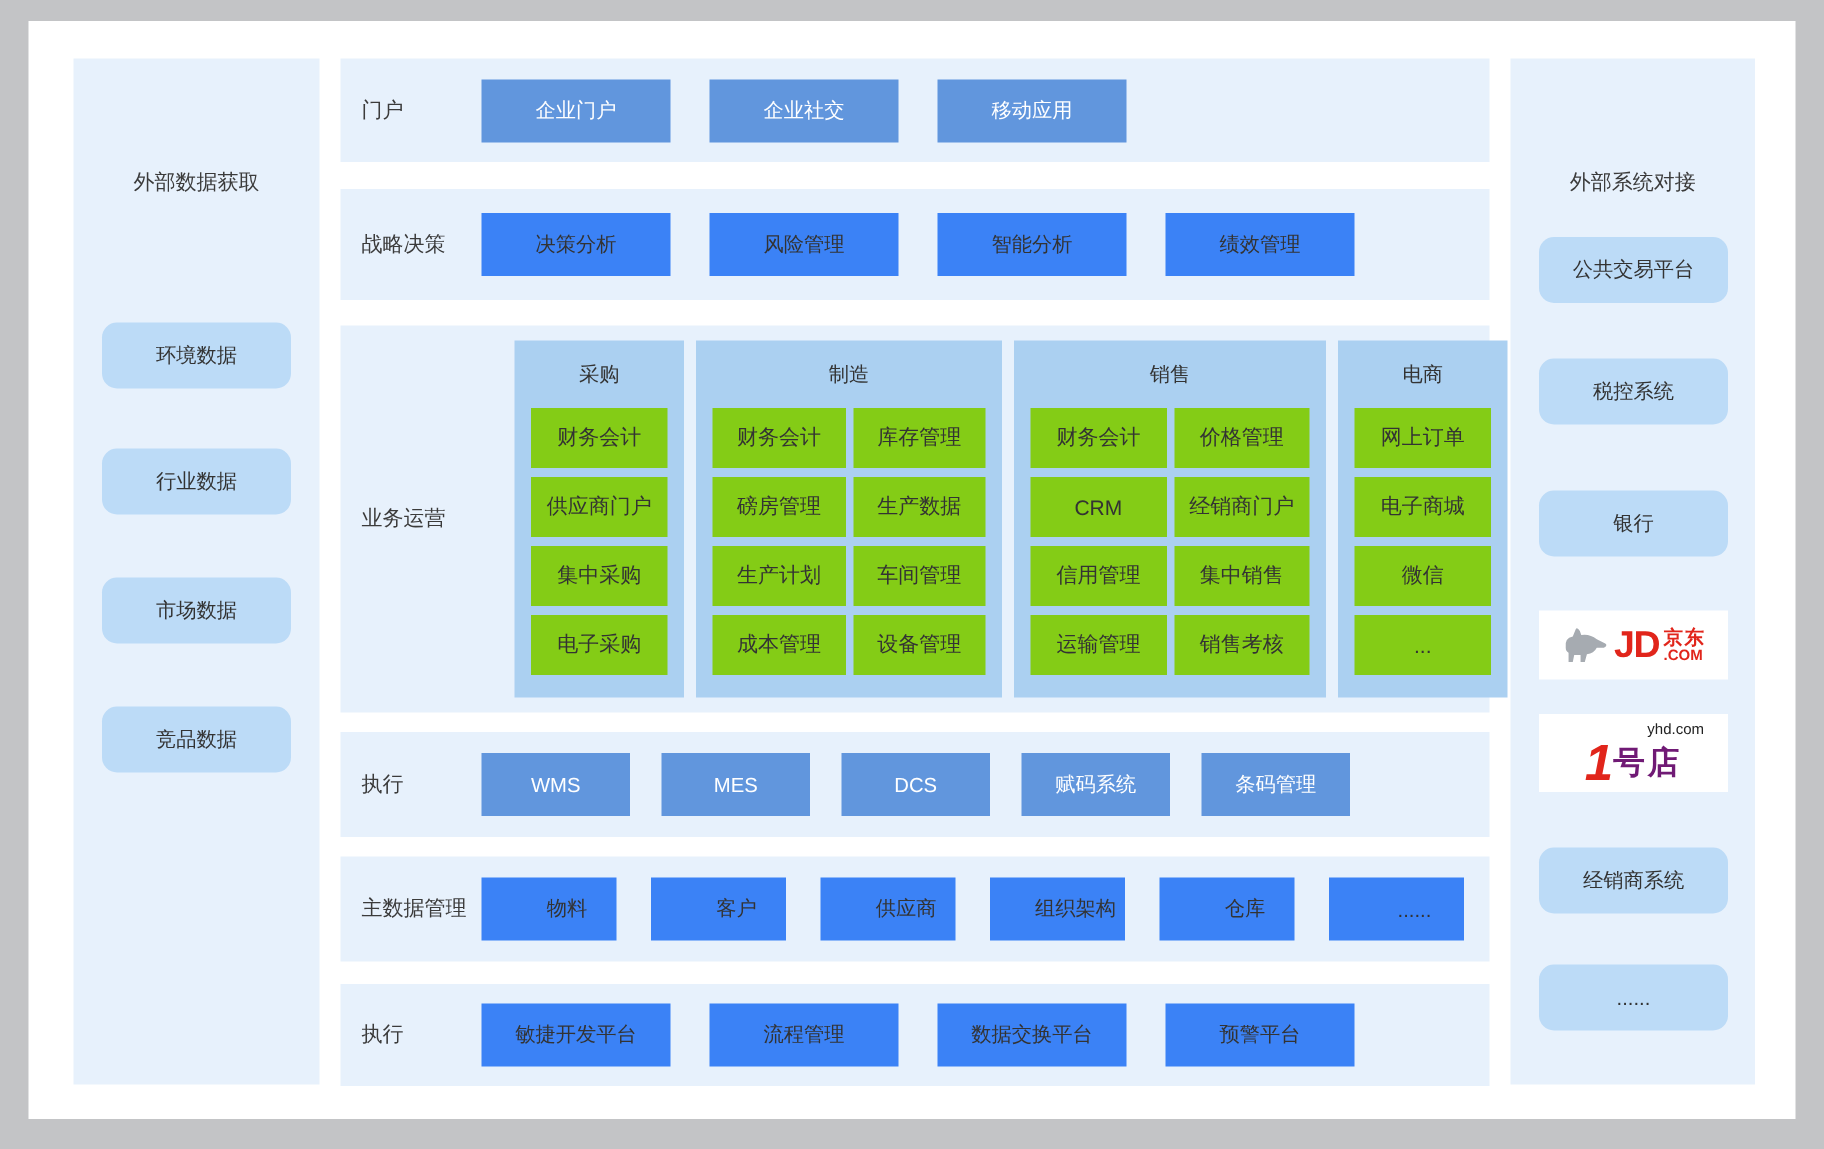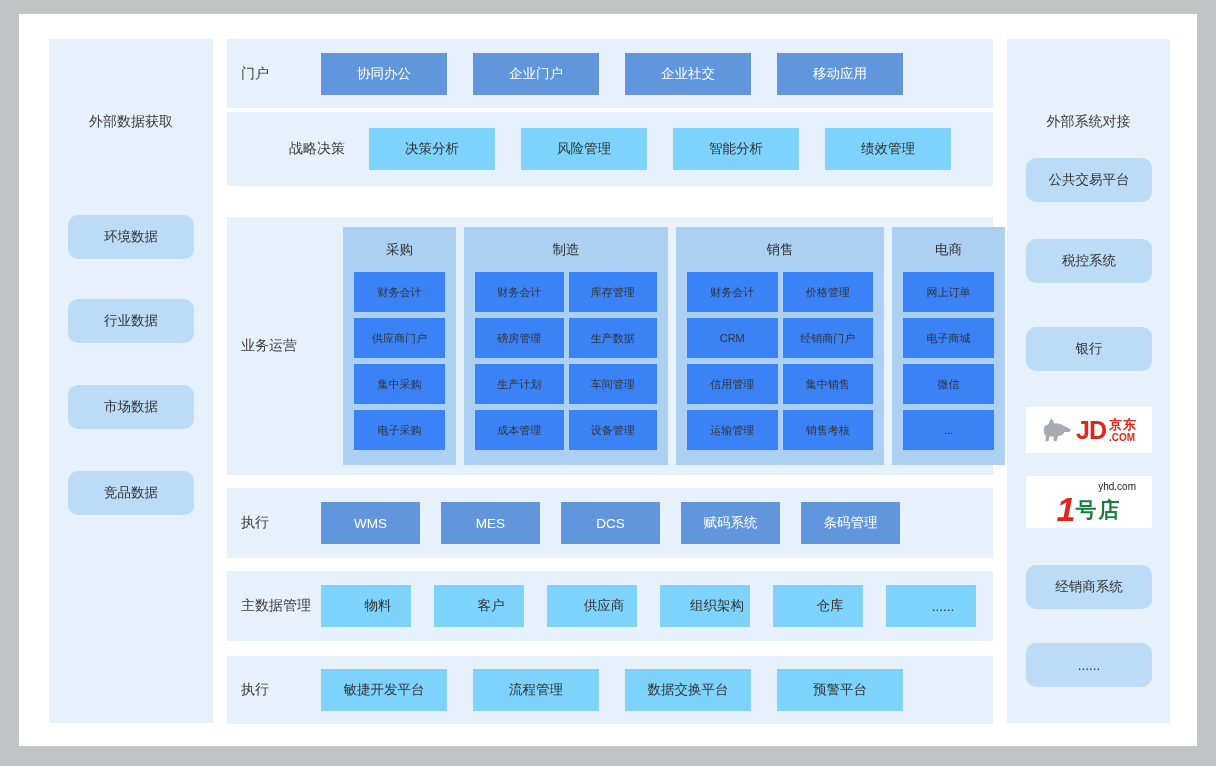--- a/index.html
+++ b/index.html
@@ -29,77 +29,76 @@
   .logo-box{position:absolute;left:19px;width:126px;background:#fff;overflow:hidden;}
   .jd{top:368px;height:46px;display:flex;align-items:center;justify-content:center;gap:3px;}
   .jd-word{color:#e1251b;font-size:25px;font-weight:bold;letter-spacing:-1px;line-height:1;}
   .jd-col{display:flex;flex-direction:column;align-items:flex-start;line-height:1;}
   .jd-cn{color:#e1251b;font-size:13px;font-weight:bold;letter-spacing:1px;}
   .jd-com{color:#e1251b;font-size:10px;font-weight:bold;margin-top:2px;}
   .yhd{top:437px;height:52px;}
   .yhd-site{position:absolute;top:5px;right:16px;font-size:10px;color:#222;font-weight:normal;}
   .yhd-main{position:absolute;left:0;bottom:2px;width:100%;text-align:center;line-height:1;}
   .yhd-num{color:#e1251b;font-size:34px;font-weight:bold;font-style:italic;vertical-align:middle;}
-  .yhd-cn{color:#15803d;font-size:21px;font-weight:bold;letter-spacing:2px;vertical-align:middle;text-align:center;}
+  .yhd-cn{color:#701a75;font-size:21px;font-weight:bold;letter-spacing:2px;vertical-align:middle;text-align:center;}
 
   
   .mid{position:absolute;left:208px;top:0;width:766px;height:580px;}
   .row{position:absolute;left:0;width:766px;background:#e7f1fc;display:flex;align-items:center;box-sizing:border-box;}
   .row-label{width:94px;flex-shrink:0;box-sizing:border-box;padding-left:14px;font-size:14px;color:#3b3b3b;}
   .row-portal{top:25px;height:69px;}
-  .row-strategy{top:98px;height:74px;padding-left:48px;}
+  .row-strategy{top:112px;height:74px;}
   .row-business{top:203px;height:258px;}
   .row-exec{top:474px;height:70px;}
   .row-master{top:557px;height:70px;}
   .row-platform{top:642px;height:68px;}
   .btns{display:flex;align-items:center;}
   .g26{gap:26px;} .g21{gap:21px;} .g23{gap:23px;}
   .btn{
     height:42px;display:flex;align-items:center;justify-content:center;
     font-size:13.5px;box-sizing:border-box;flex-shrink:0;
   }
   .w126{width:126px;} .w99{width:99px;} .w90{width:90px;padding-left:24px;}
   .primary{background:#6196dd;color:#ffffff;}
-  .light{background:#7dd3fc;color:#333;}
+  .light{background:#3b82f6;color:#333;}
 
   
   .biz-cols{display:flex;gap:8px;align-items:center;padding-left:22px;}
   .biz-col{
     background:#abd0f1;height:238px;box-sizing:border-box;
     display:flex;flex-direction:column;flex-shrink:0;
   }
   .w113{width:113px;} .w204{width:204px;} .w208{width:208px;}
   .col-head{height:45px;line-height:45px;text-align:center;font-size:13.5px;color:#333;}
   .col-cells{display:grid;gap:6px 5px;padding:0 11px;}
   .cols1{grid-template-columns:1fr;}
   .cols2{grid-template-columns:1fr 1fr;}
   .cell{
-    background:#3b82f6;height:40px;display:flex;align-items:center;justify-content:center;
-    font-size:11px;color:#333;white-space:nowrap;
+    background:#84cc16;height:40px;display:flex;align-items:center;justify-content:center;
+    font-size:14px;color:#333;white-space:nowrap;
   }
 </style>
 </head>
 <body>
 
 <div class="canvas">
 
   <aside class="panel left-panel">
     <div class="side-title">外部数据获取</div>
     <div class="side-btn lp-0">环境数据</div>
     <div class="side-btn lp-1">行业数据</div>
     <div class="side-btn lp-2">市场数据</div>
     <div class="side-btn lp-3">竞品数据</div>
   </aside>
 
   <main class="mid">
 
     <section class="row row-portal">
       <div class="row-label">门户</div>
       <div class="btns g26">
-        <div class="btn primary w126">协同办公</div>
         <div class="btn primary w126">企业门户</div>
         <div class="btn primary w126">企业社交</div>
         <div class="btn primary w126">移动应用</div>
       </div>
     </section>
 
     <section class="row row-strategy">
       <div class="row-label">战略决策</div>
       <div class="btns g26">
         <div class="btn light w126">决策分析</div>

